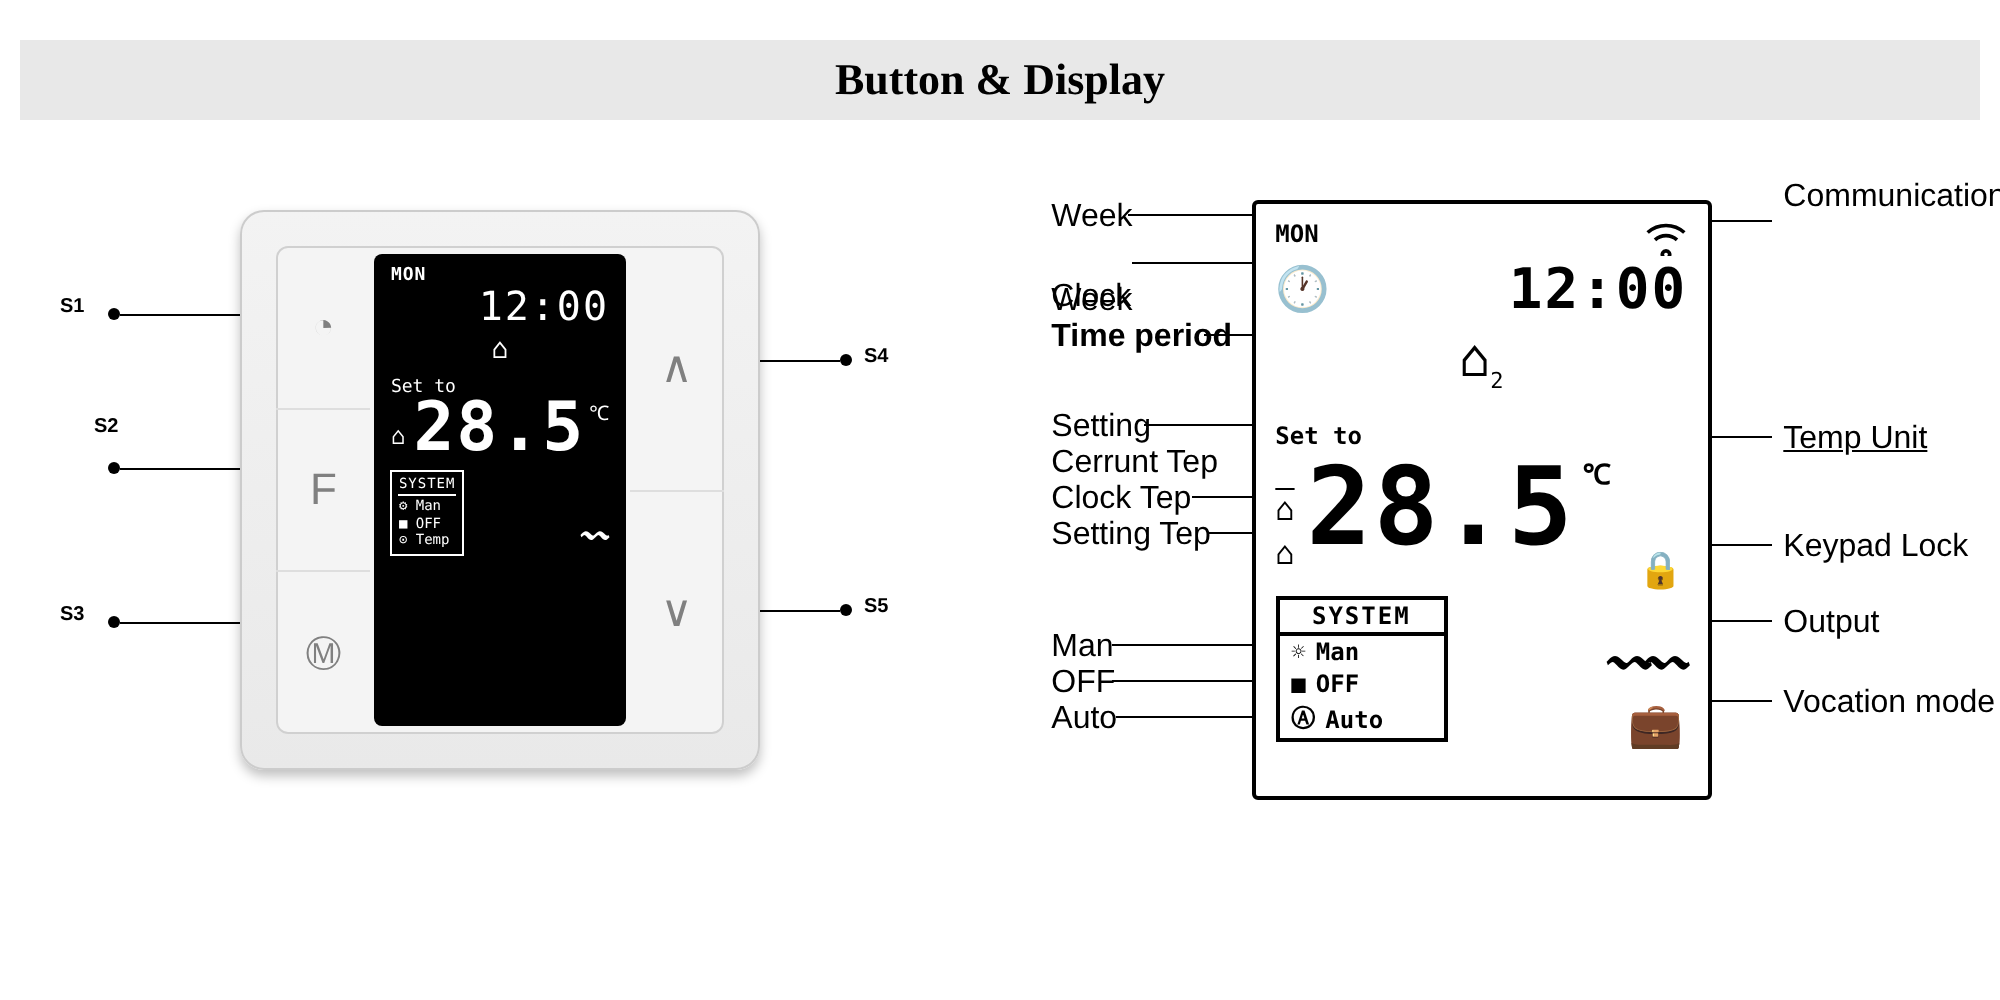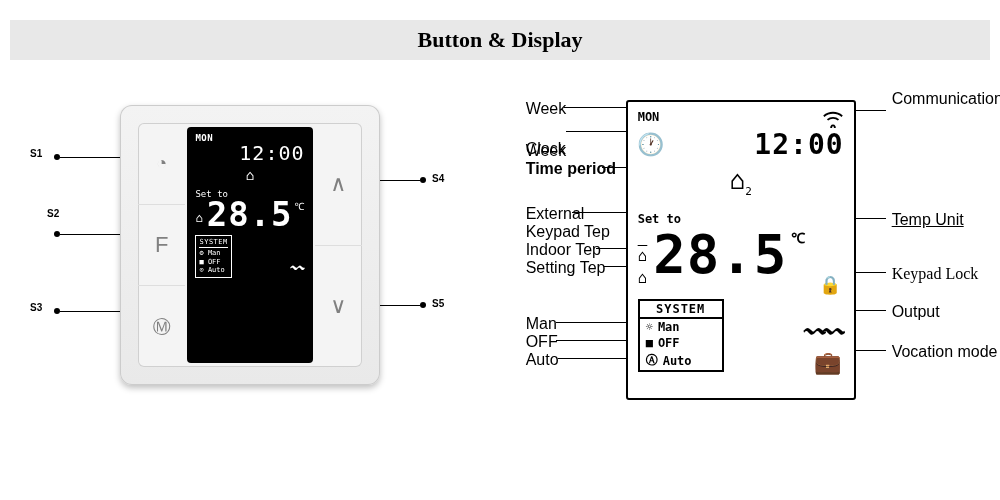--- a/index.html
+++ b/index.html
@@ -129,21 +129,21 @@
           <div class="temp-row">
             <span class="home-ico">⌂</span>
             <span class="temp">28.5</span>
             <span class="unit">℃</span>
           </div>
           <div class="bottom">
             <div class="sysbox">
               <div class="hdr">SYSTEM</div>
               <div>⚙ Man</div>
               <div>■ OFF</div>
-              <div>⊙ Auto</div>
+              <div>⊙ Temp</div>
             </div>
             <span class="heat-ico">〰</span>
           </div>
         </div>
         <div class="side-col">
           <div class="side-btn big" style="flex:1.5">∧</div>
           <div class="side-btn big" style="flex:1.5">∨</div>
         </div>
       </div>
     </div>
@@ -154,44 +154,44 @@
     <span class="llabel" style="left:20px; top:10px;">Week</span>
     <span class="lline" style="left:58px; top:17px; width:64px;"></span>
 
     <span class="llabel" style="left:20px; top:50px;">Clock</span>
     <span class="lline" style="left:60px; top:41px; width:70px;"></span>
 
     <span class="llabel" style="left:20px; top:52px;">Week</span>
     <span class="llabel" style="left:20px; top:70px;font-weight:bold;">Time period</span>
     <span class="lline" style="left:96px; top:77px; width:105px;"></span>
 
-    <span class="llabel" style="left:20px; top:115px;">External</span>
+    <span class="llabel" style="left:20px; top:115px;">Setting</span>
     <span class="lline" style="left:66px; top:122px; width:60px;"></span>
 
-    <span class="llabel" style="left:20px; top:133px;">Keypad Tep</span>
-    <span class="llabel" style="left:20px; top:151px;">Indoor Tep</span>
+    <span class="llabel" style="left:20px; top:133px;">Cerrunt Tep</span>
+    <span class="llabel" style="left:20px; top:151px;">Clock Tep</span>
     <span class="lline" style="left:90px; top:158px; width:42px;"></span>
     <span class="llabel" style="left:20px; top:169px;">Setting Tep</span>
     <span class="lline" style="left:98px; top:176px; width:34px;"></span>
 
     <span class="llabel" style="left:20px; top:225px;">Man</span>
     <span class="lline" style="left:50px; top:232px; width:78px;"></span>
     <span class="llabel" style="left:20px; top:243px;">OFF</span>
     <span class="lline" style="left:50px; top:250px; width:78px;"></span>
     <span class="llabel" style="left:20px; top:261px;">Auto</span>
     <span class="lline" style="left:52px; top:268px; width:76px;"></span>
 
     <span class="lline" style="left:350px; top:20px; width:30px;"></span>
     <span class="llabel" style="left:386px; top:0;">Communication</span>
 
     <span class="lline" style="left:350px; top:128px; width:30px;"></span>
     <span class="llabel" style="left:386px; top:121px;text-decoration:underline;">Temp Unit</span>
 
     <span class="lline" style="left:350px; top:182px; width:30px;"></span>
-    <span class="llabel" style="left:386px; top:175px;font-family:Liberation Serif, serif;">Keypad Lock</span>
+    <span class="llabel" style="left:386px; top:175px;">Keypad Lock</span>
 
     <span class="lline" style="left:350px; top:220px; width:30px;"></span>
     <span class="llabel" style="left:386px; top:213px;">Output</span>
 
     <span class="lline" style="left:350px; top:260px; width:30px;"></span>
     <span class="llabel" style="left:386px; top:253px;">Vocation mode</span>
 
     <div class="lcd-big">
       <div class="week">MON</div>
       <span class="wifi">

